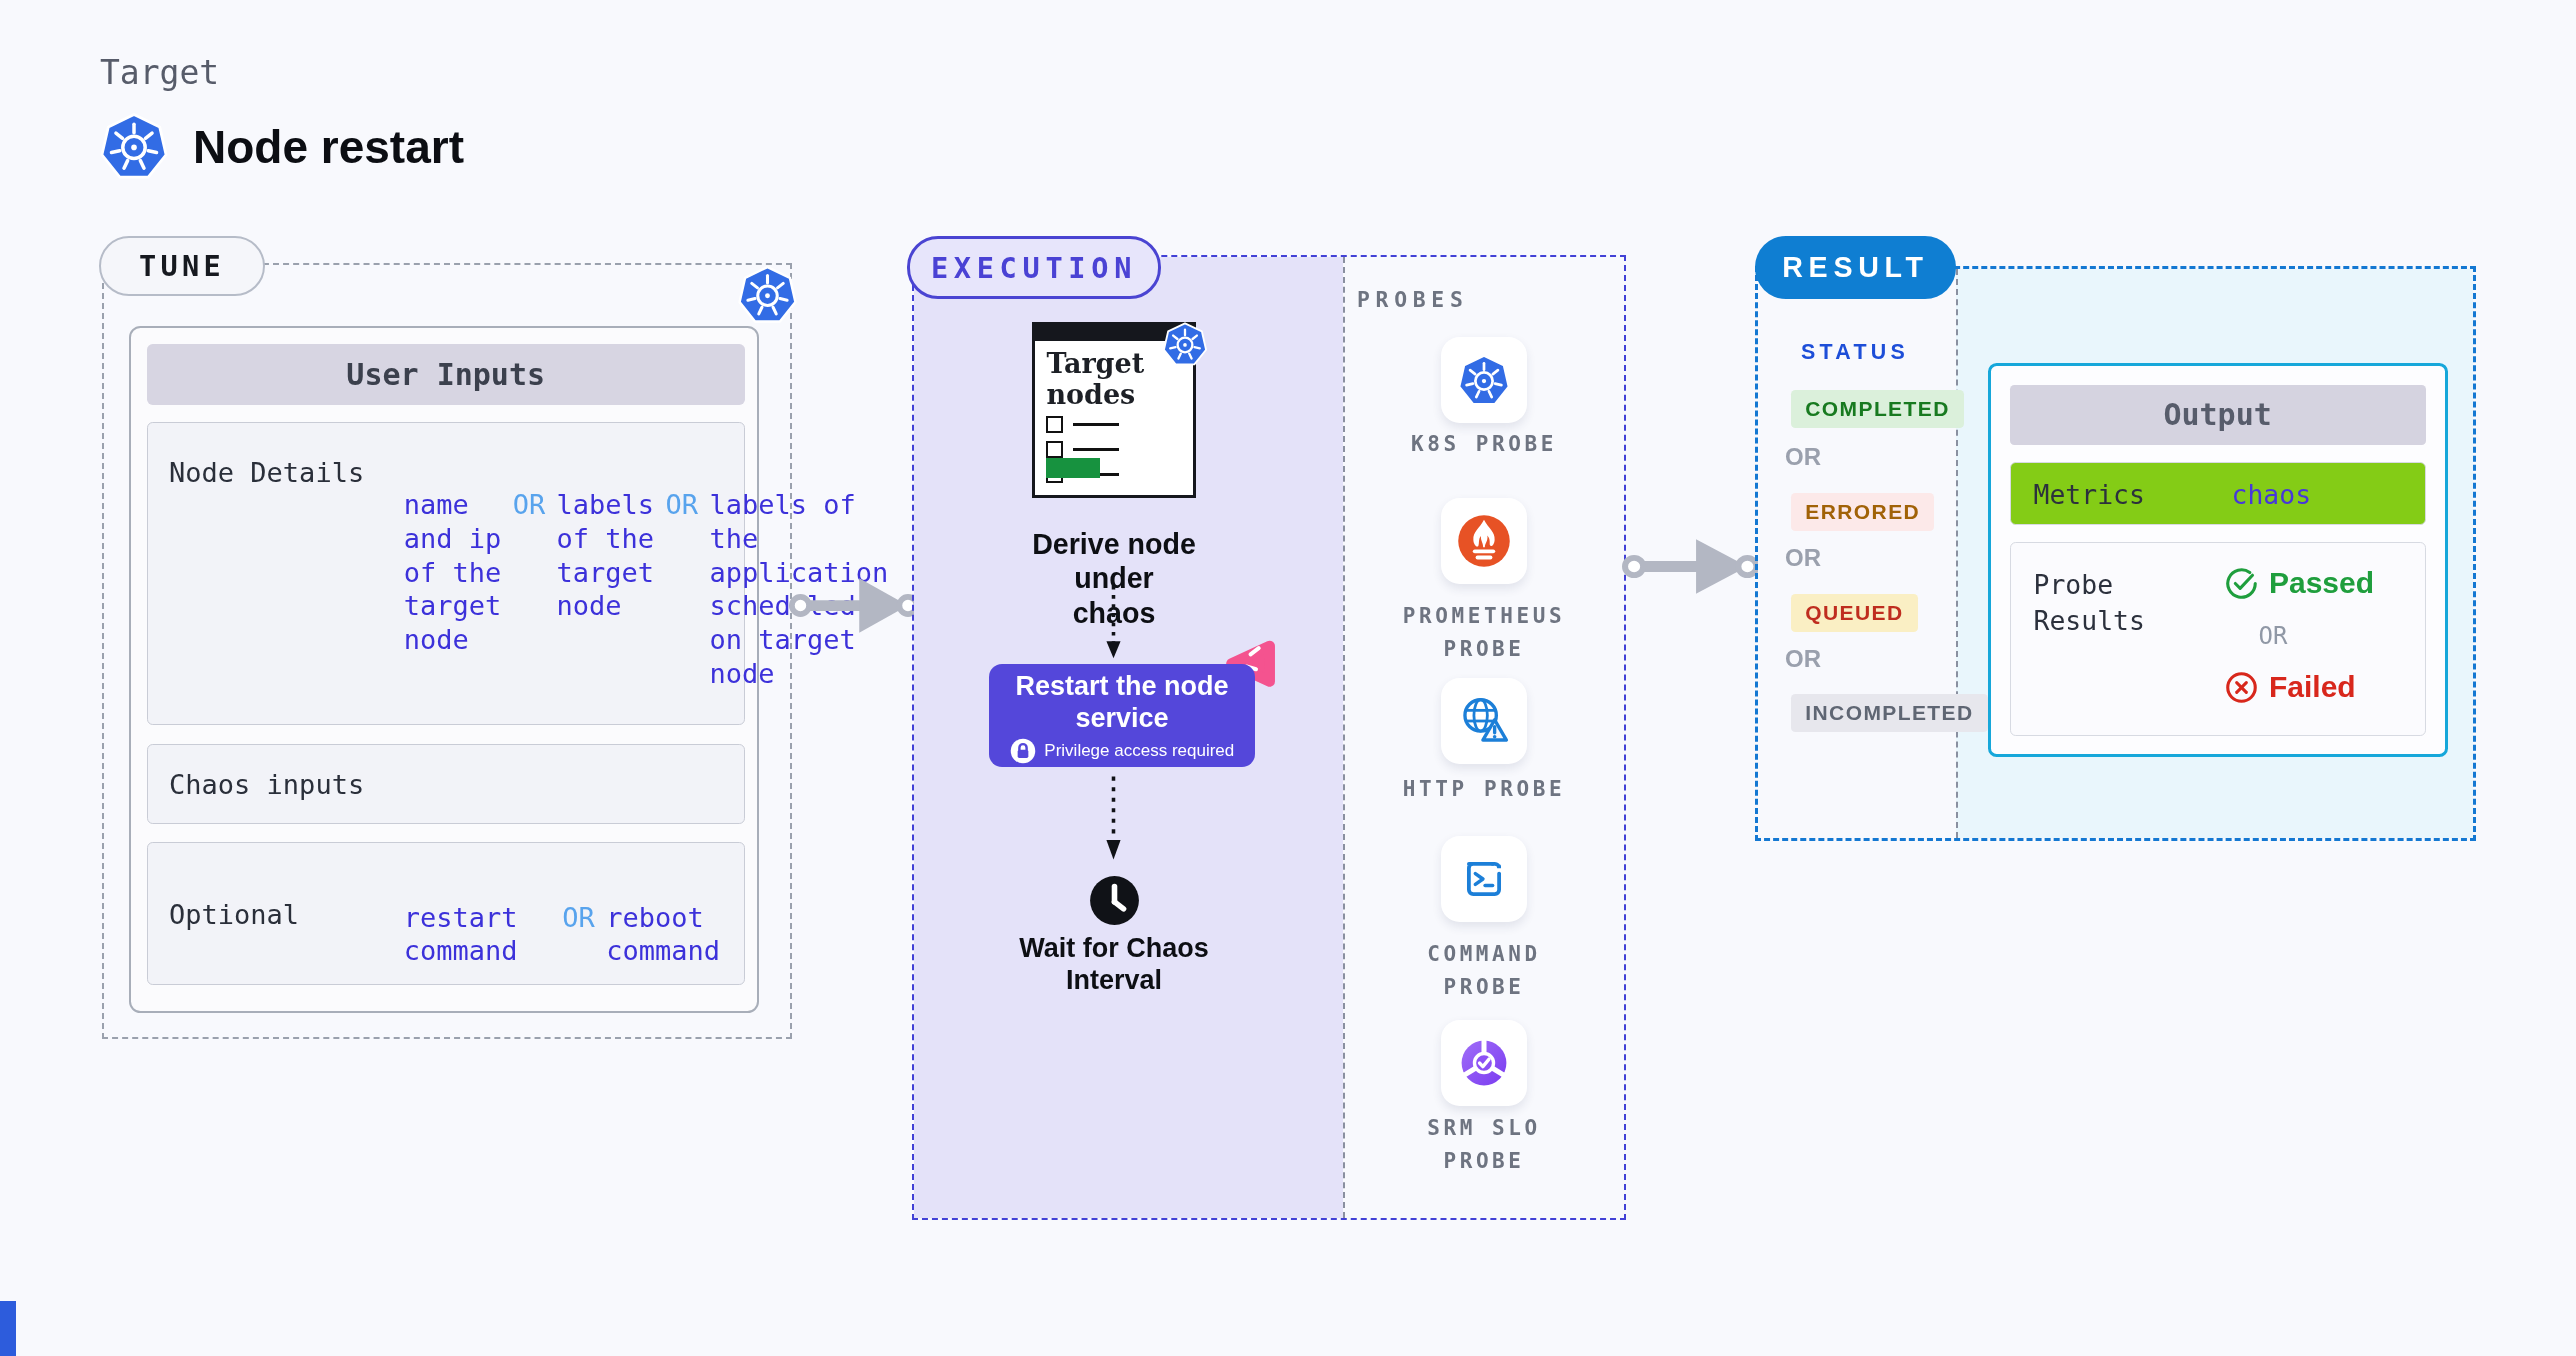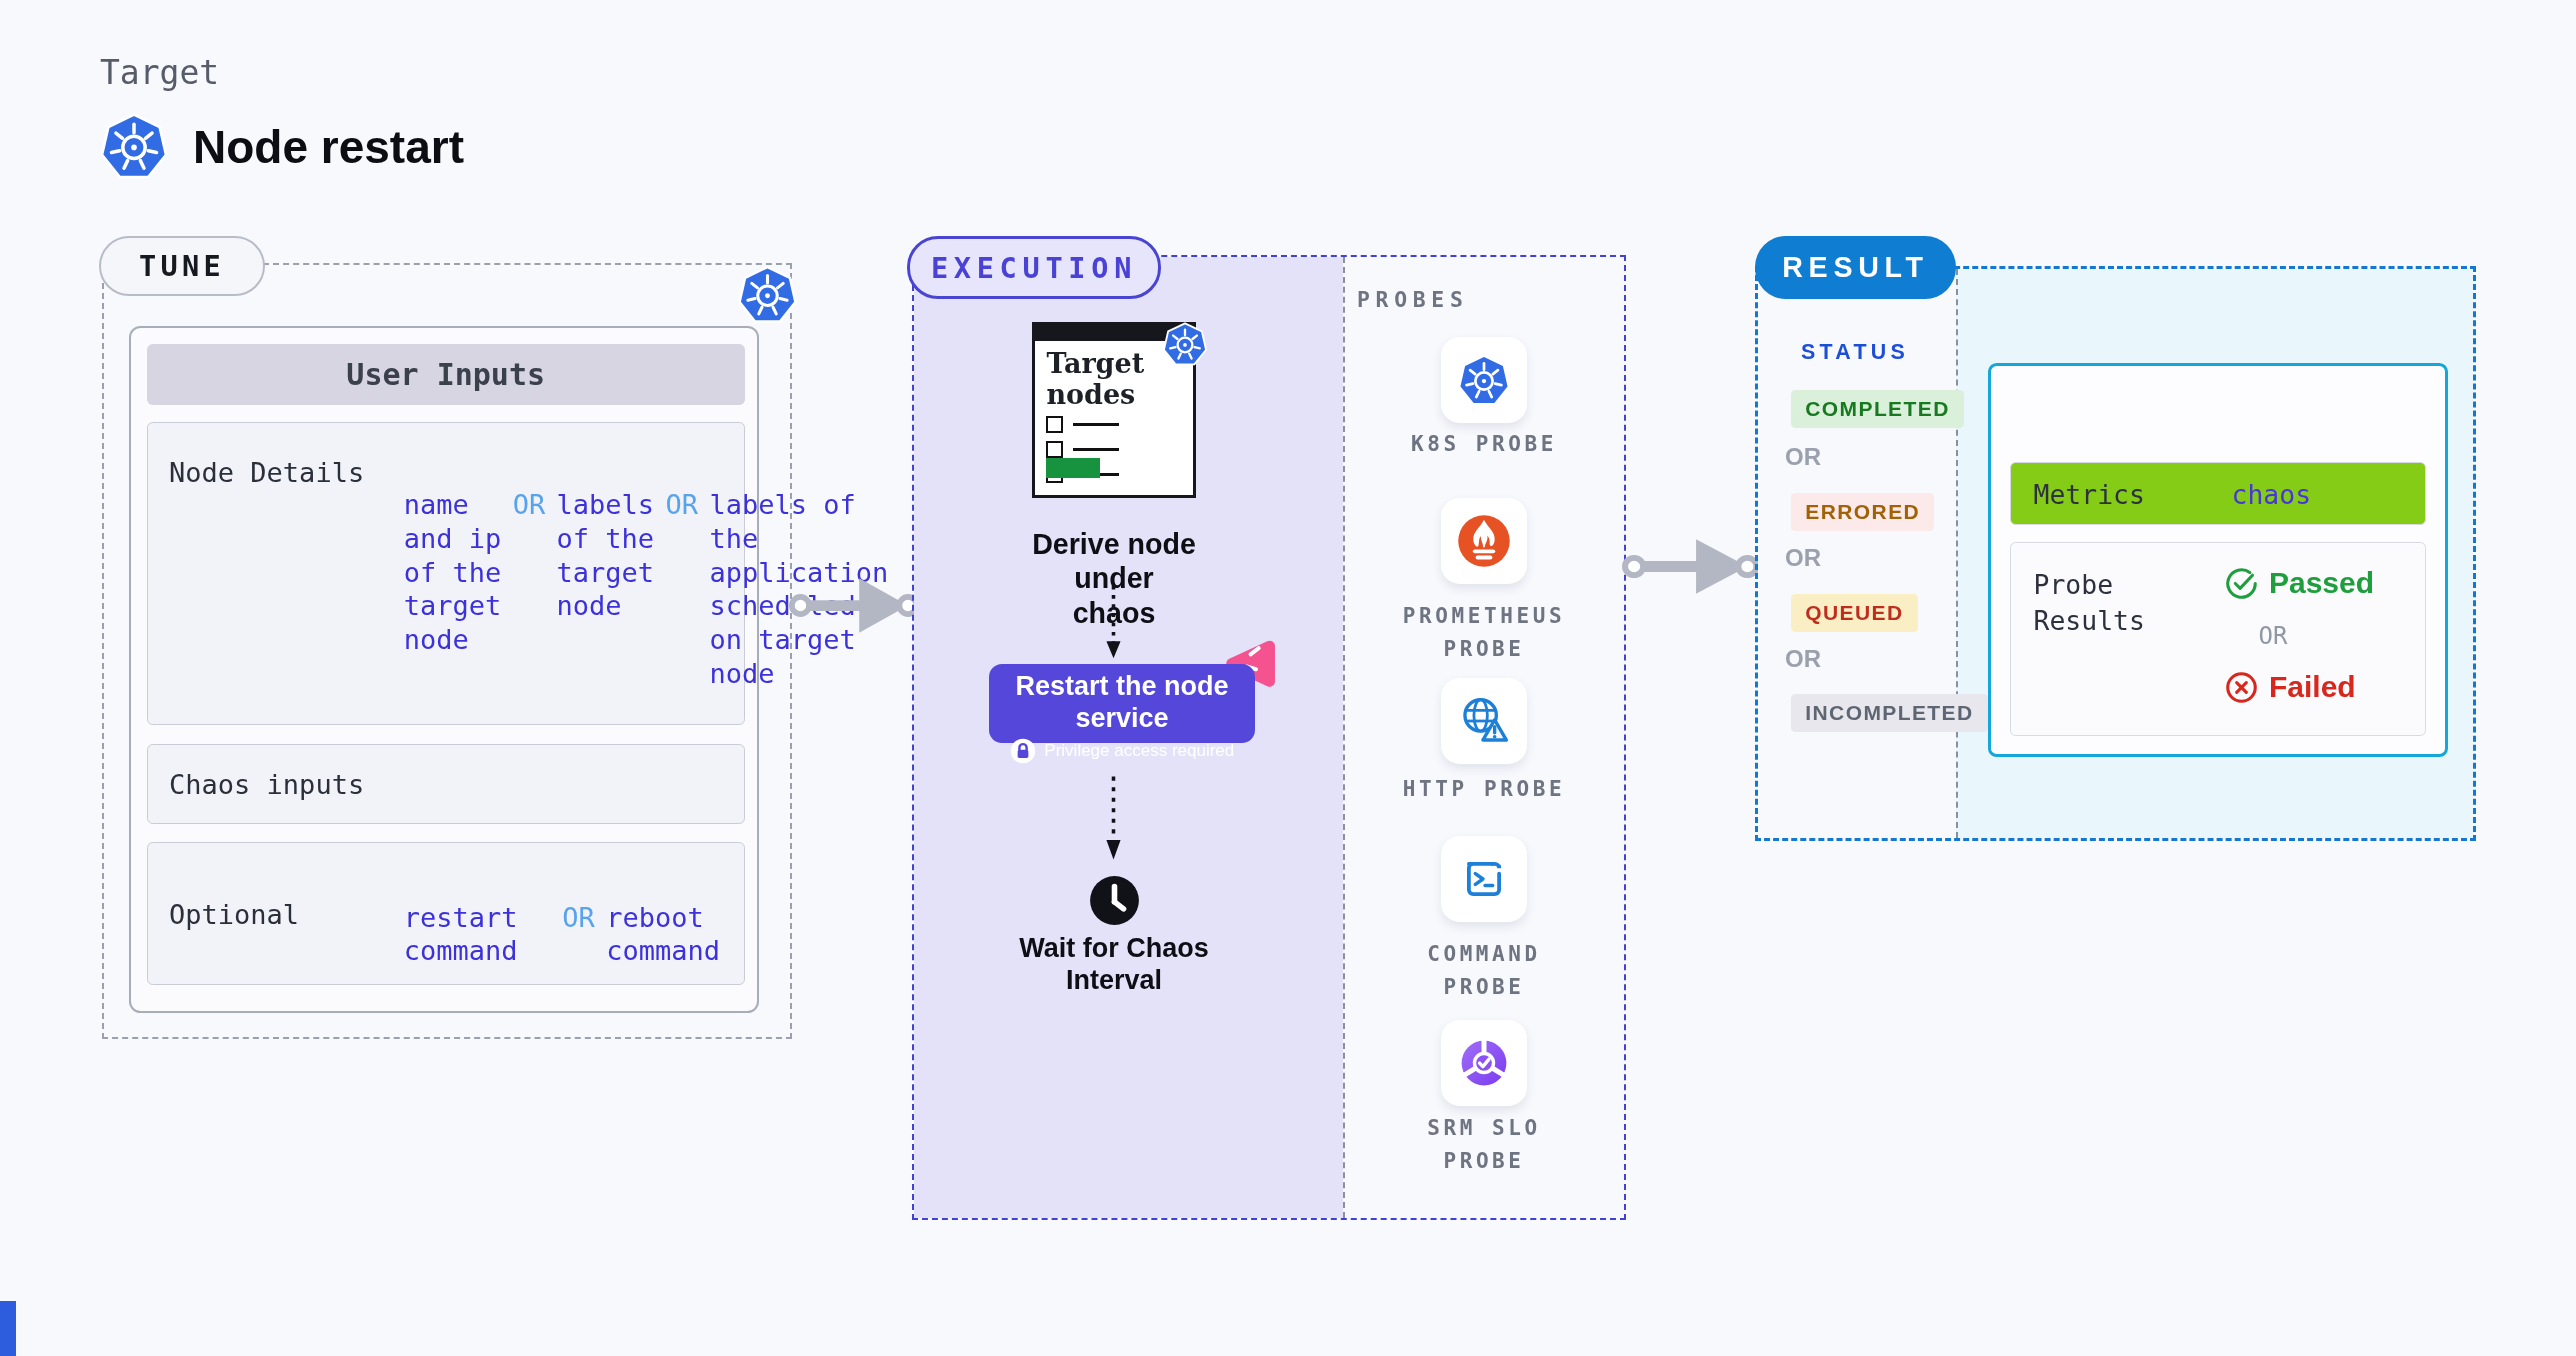--- a/index.html
+++ b/index.html
@@ -58,21 +58,21 @@
   .target-bar  { left:0; top:0; right:0; height:15.7px; background:#15171d; }
   .target-title{ left:11.4px; top:23px; font-weight:bold; font-size:27px; line-height:1.15; color:#1d2026; }
   .check-rows  { left:11.4px; top:91px; display:flex; flex-direction:column; gap:7.9px; }
   .check-row   { display:flex; align-items:center; gap:10px; }
   .check-box   { width:17px; height:17px; border:2.9px solid #111; }
   .check-line  { width:46px; height:2.9px; background:#111; }
   .green-bar   { left:11.4px; top:133px; width:54px; height:20px; background:#17923f; }
   .k8s-target  { left:1162px; top:321px; }
   .derive-text { left:989px; top:527px; width:250px; text-align:center; font-weight:bold;
                  font-size:28.6px; line-height:1.2; color:#0d0f14; }
-  .restart-card{ left:989px; top:664px; width:266px; height:79px; background:#5447da; border-radius:13px;
+  .restart-card{ left:989px; top:664px; width:266px; height:103px; background:#5447da; border-radius:13px;
                  z-index:2; display:flex; flex-direction:column; align-items:center; padding-top:7.1px; }
   .restart-title { color:#fff; font-weight:bold; font-size:27px; line-height:1.18; text-align:center; }
   .restart-note  { display:flex; align-items:center; gap:8.6px; margin-top:2.9px; }
   .restart-note span { color:#fff; font-size:17px; font-family:"Liberation Sans", sans-serif; }
   .pink-icon  { left:1212px; top:638px; z-index:1; }
   .clock-icon { left:1088px; top:874px; }
   .wait-text  { left:1007px; top:932px; width:214px; text-align:center; font-weight:bold;
                 font-size:27px; line-height:1.2; color:#0d0f14; }
 
   
@@ -356,20 +356,21 @@
 <div class="abs status-head">STATUS</div>
 <div class="abs status-badge st-completed">COMPLETED</div>
 <div class="abs status-or or-1">OR</div>
 <div class="abs status-badge st-errored">ERRORED</div>
 <div class="abs status-or or-2">OR</div>
 <div class="abs status-badge st-queued">QUEUED</div>
 <div class="abs status-or or-3">OR</div>
 <div class="abs status-badge st-incompleted">INCOMPLETED</div>
 
 <div class="abs output-card">
+  <div class="abs output-head mono">Output</div>
 
   <div class="abs metrics-row">
     <div class="abs metrics-label mono">Metrics</div>
     <div class="abs metrics-value mono">chaos metrics</div>
   </div>
 
   <div class="abs proberes-row">
     <div class="abs proberes-label mono pre">Probe
 Results</div>
 

